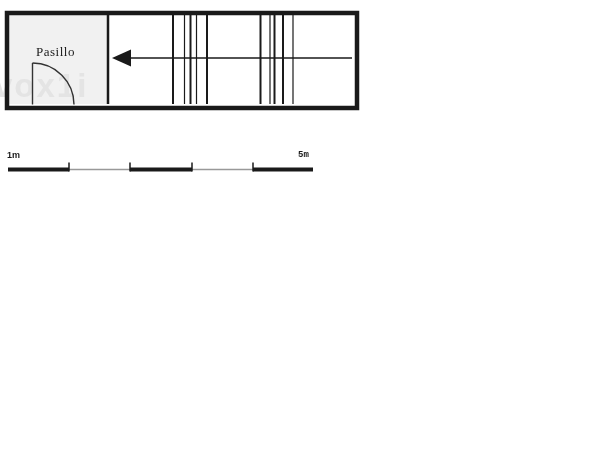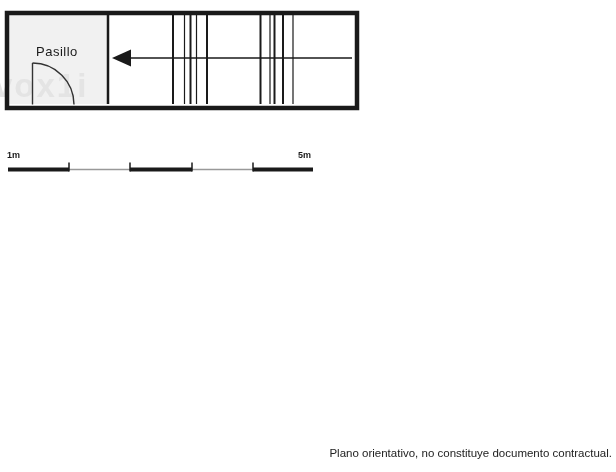--- a/index.html
+++ b/index.html
@@ -22,29 +22,30 @@
     width: 616px;
     height: 472px;
   }
   .room-label {
     position: absolute;
     left: 36px;
     top: 44px;
     font-size: 13px;
     color: #1a1a1a;
     letter-spacing: 0.5px;
+    font-family: Liberation Serif, serif;
   }
   .scale-label {
     position: absolute;
     font-size: 9px;
     font-weight: 700;
     color: #1a1a1a;
   }
   .scale-label.start { left: 7px;  top: 150px; }
-  .scale-label.end   { left: 298px; top: 150px; }
+  .scale-label.end   { left: 298px; top: 150px; font-family: Liberation Mono, monospace; }
   .disclaimer {
     position: absolute;
     right: 4px;
     top: 447px;
     font-size: 11.5px;
     color: #222222;
     white-space: nowrap;
   }
   .watermark {
     font-family: "Liberation Sans", sans-serif;
@@ -97,15 +98,14 @@
       <line x1="69" y1="162.5" x2="69" y2="171.5" stroke="#1a1a1a" stroke-width="1.5"></line>
       <line x1="130" y1="162.5" x2="130" y2="171.5" stroke="#1a1a1a" stroke-width="1.5"></line>
       <line x1="192" y1="162.5" x2="192" y2="171.5" stroke="#1a1a1a" stroke-width="1.5"></line>
       <line x1="253" y1="162.5" x2="253" y2="171.5" stroke="#1a1a1a" stroke-width="1.5"></line>
     </g>
   </svg>
 
   <div class="room-label">Pasillo</div>
   <div class="scale-label start">1m</div>
   <div class="scale-label end">5m</div>
-  <div class="disclaimer">Plano orientativo, no constituye documento contractual.</div>
 
 </div>
 
 </body></html>

